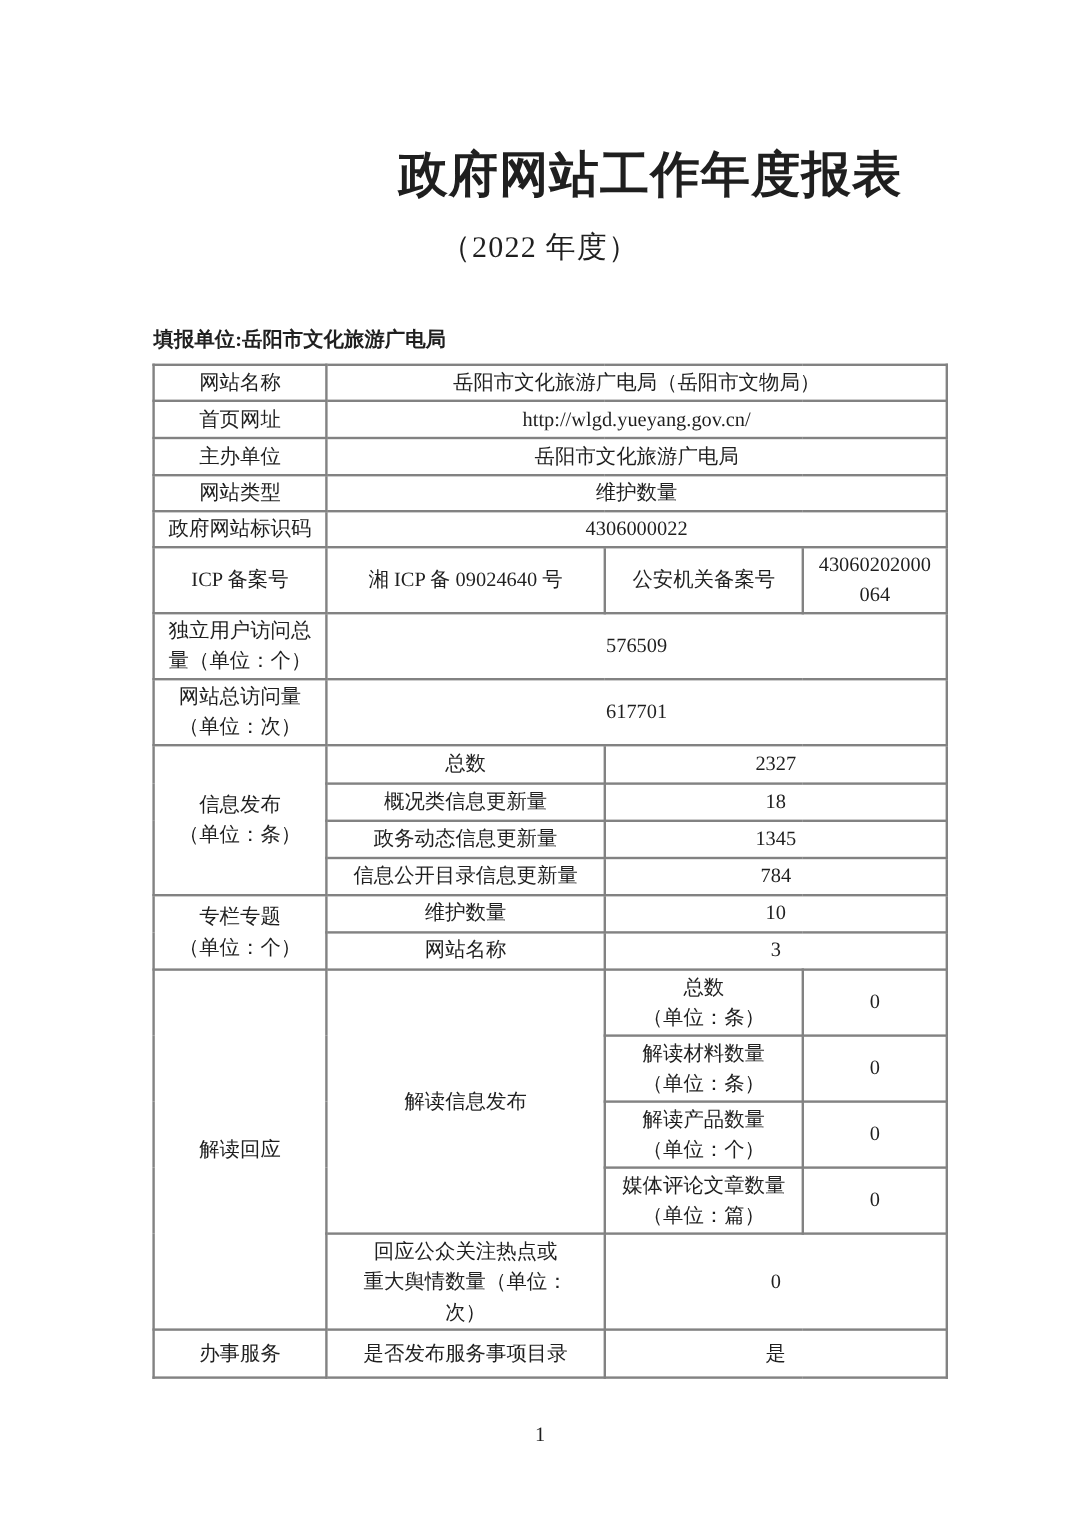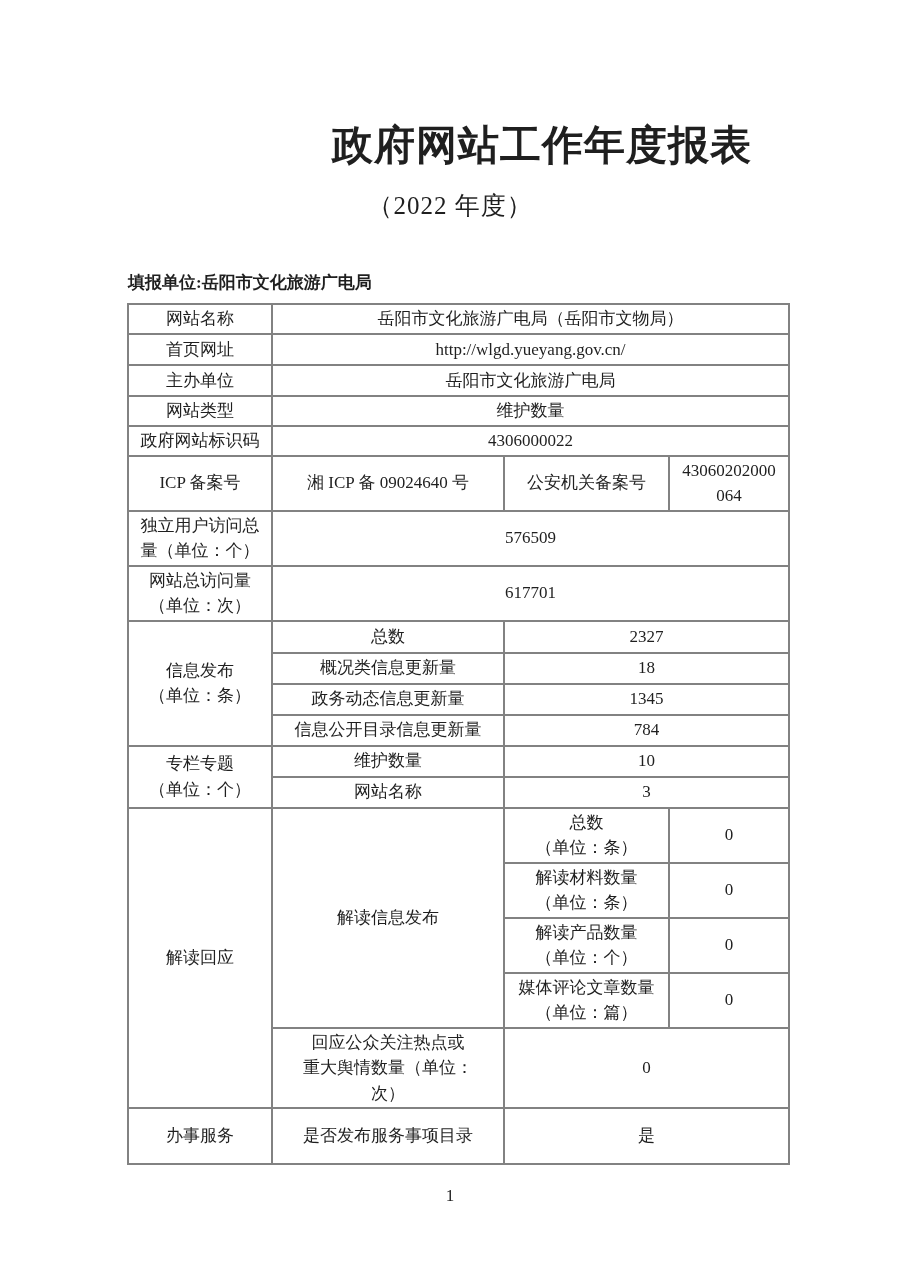--- a/index.html
+++ b/index.html
@@ -38,21 +38,21 @@
     text-align:center;
     vertical-align:middle;
     white-space:pre-line;
     padding:1px 3px;
     word-break:break-all;
   }
   tr.h30 { height:30px; }  tr.h31 { height:31px; }
   tr.h29 { height:29px;margin-top:16px; }  tr.h32 { height:32px; }
   tr.h54 { height:54px;border-radius:12px; }  tr.h55 { height:55px; }
   tr.h52 { height:52px; }  tr.h74 { height:74px; }
-  tr.h56 { height:56px; }
+  tr.h56 { height:40px; }
   td.svc-label { vertical-align:bottom; padding-bottom:3px; }
   td.svc-top   { vertical-align:top; padding-top:7px; }
   .page-number {
     position:absolute; top:1186px; left:0; width:900px;
     text-align:center; font-size:17px;
   }
 </style>
 </head>
 <body>
 

